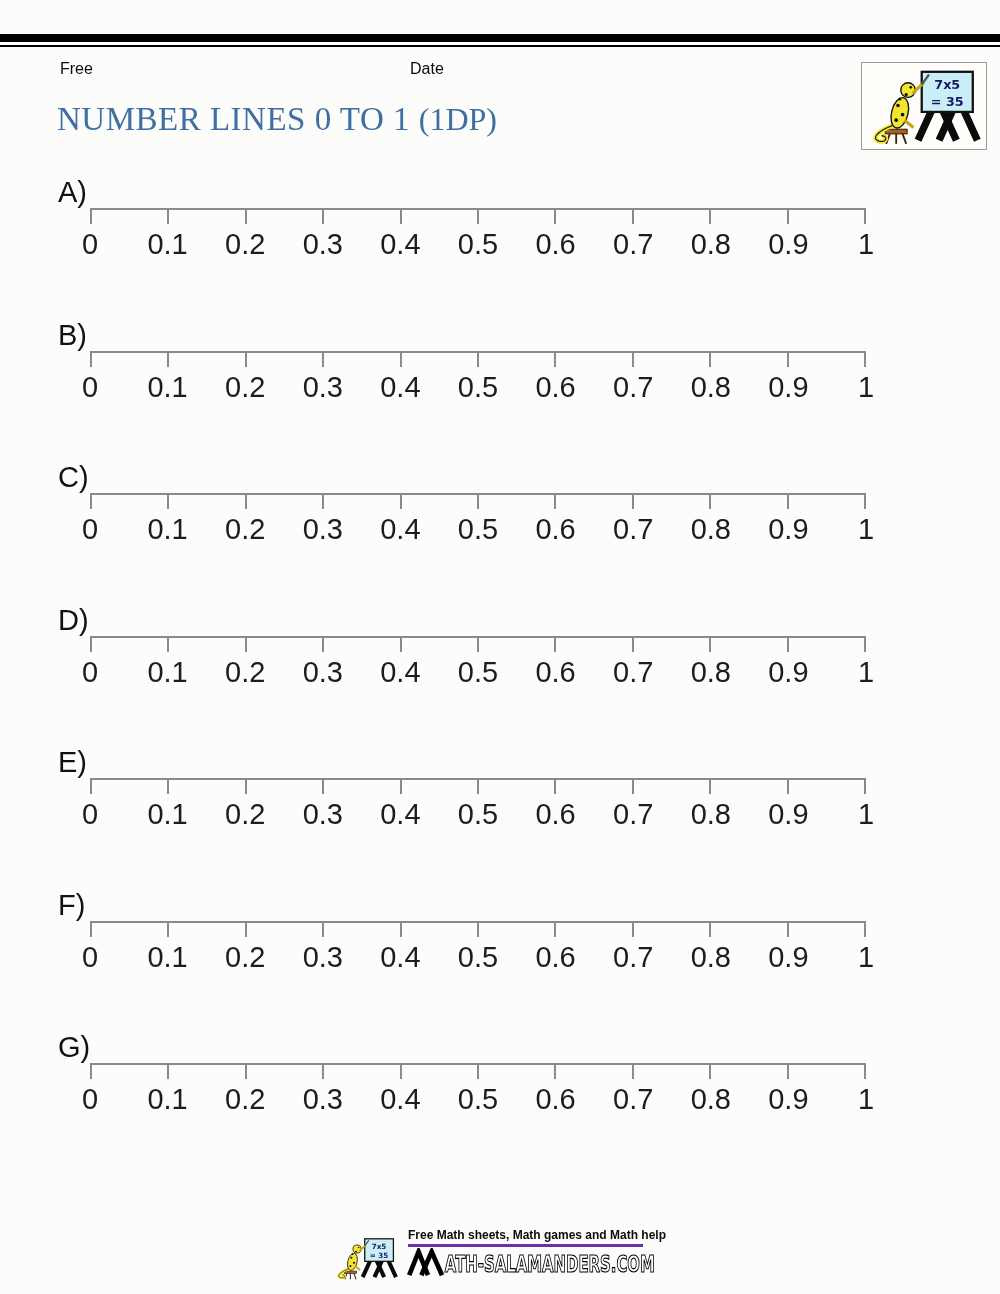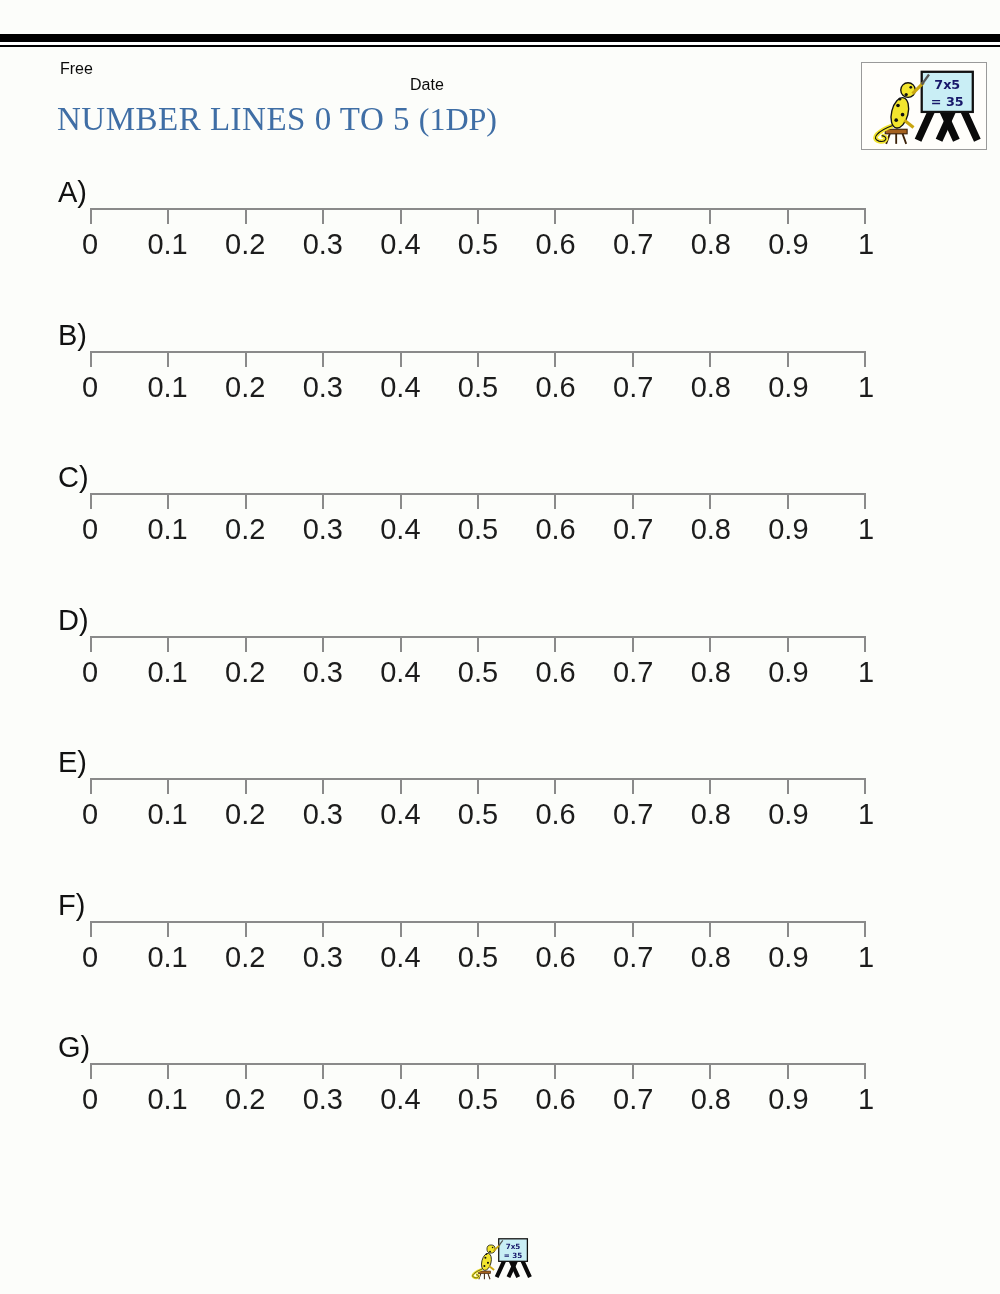--- a/index.html
+++ b/index.html
@@ -17,21 +17,21 @@
     font-family:"Liberation Sans",sans-serif;
     position:relative;overflow:hidden;
     color:var(--ink);
   }
   .topbar{
     position:absolute;top:34px;left:0;width:1000px;height:13px;
     border-top:8px solid #000;border-bottom:2px solid #000;
     box-sizing:border-box;background:#fff;
   }
   .name-label{position:absolute;top:60px;left:60px;font-size:16px;color:#0a0a0a;}
-  .date-label{position:absolute;top:60px;left:410px;font-size:16px;color:#0a0a0a;margin-top:16px;}
+  .date-label{position:absolute;top:60px;left:410px;font-size:16px;color:#0a0a0a;}
   .logo-box{
     position:absolute;top:62px;left:861px;width:124px;height:86px;
     background:#fffefb;border:1px solid #9a9a9a;
     display:flex;align-items:center;justify-content:center;
   }
   .logo-box svg{width:114px;height:78px;}
   .title{
     position:absolute;top:101px;left:57px;margin:0;
     font-family:"Liberation Serif","DejaVu Serif",serif;
     font-weight:400;font-size:33px;color:var(--title-blue);
@@ -113,21 +113,21 @@
 
 <div class="name-label">Free</div>
 <div class="date-label">Date</div>
 
 <div class="logo-box">
   <svg>
       <use href="#salamander-art"></use>
     </svg>
 </div>
 
-<h1 class="title"><span>NUMBER LINES 0 TO 5</span> <span class="suffix">(1DP)</span></h1>
+<h1 class="title"><span>NUMBER LINES 0 TO 1</span> <span class="suffix">(1DP)</span></h1>
 
 <div id="sections">
   <div class="section" style="top: 176px;">
     <div class="section-label">A)</div>
     <div class="numline">
         <div class="tick"></div>
         <div class="tick"></div>
         <div class="tick"></div>
         <div class="tick"></div>
         <div class="tick"></div>
@@ -331,13 +331,22 @@
         <div class="tick-label" style="left: 90%;">0.9</div>
         <div class="tick-label" style="left: 100%;">1</div>
       </div>
   </div>
 </div>
 
 <div class="footer">
   <svg class="footer-logo">
       <use href="#salamander-art"></use>
     </svg>
+  <div class="footer-right">
+    <div class="tagline">Free Math sheets, Math games and Math help</div>
+    <div class="purple-rule"></div>
+    <svg class="wordmark" viewBox="0 0 270 32">
+      <polyline points="4,29 14,4 24,29" fill="none" stroke="#000" stroke-width="5"></polyline>
+      <polyline points="17,29 28,4 39,29" fill="none" stroke="#000" stroke-width="5"></polyline>
+      <text x="42" y="26" textLength="224" lengthAdjust="spacingAndGlyphs">ATH-SALAMANDERS.COM</text>
+    </svg>
+  </div>
 </div>
 
 </body></html>

